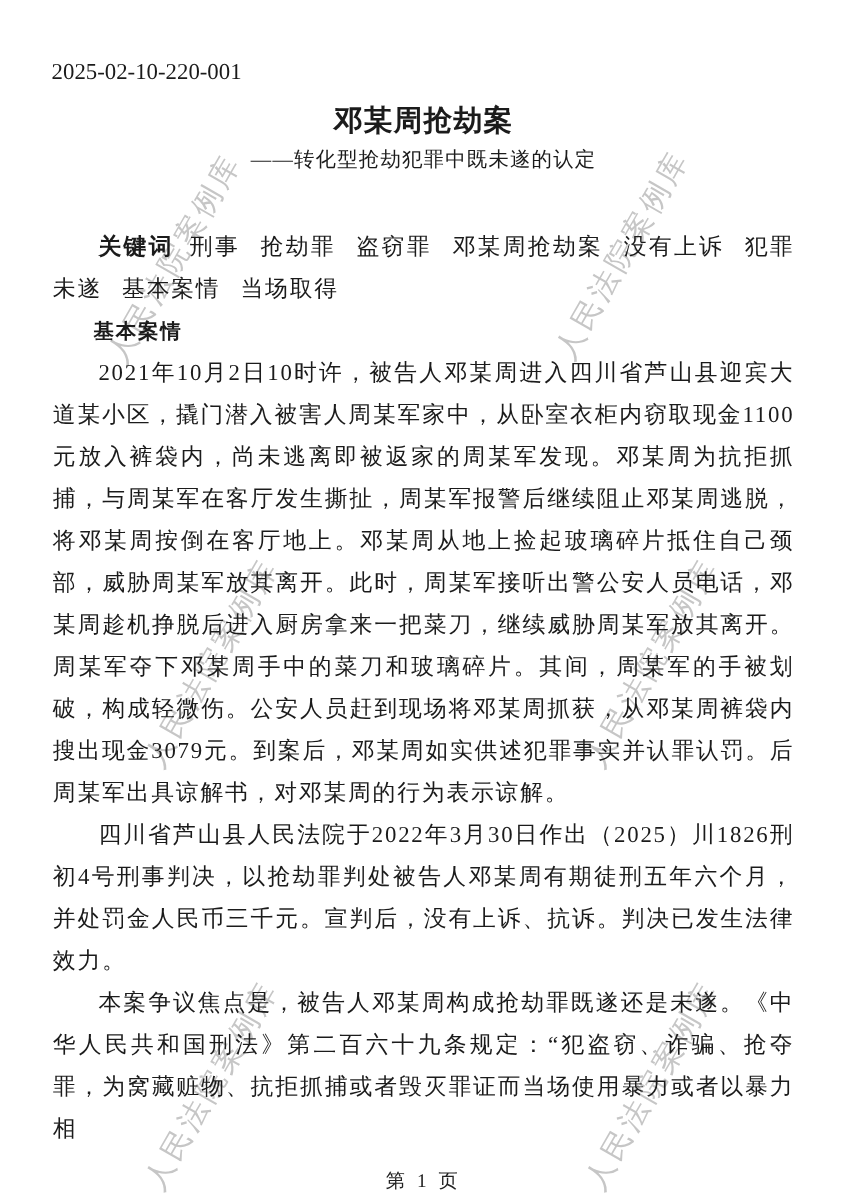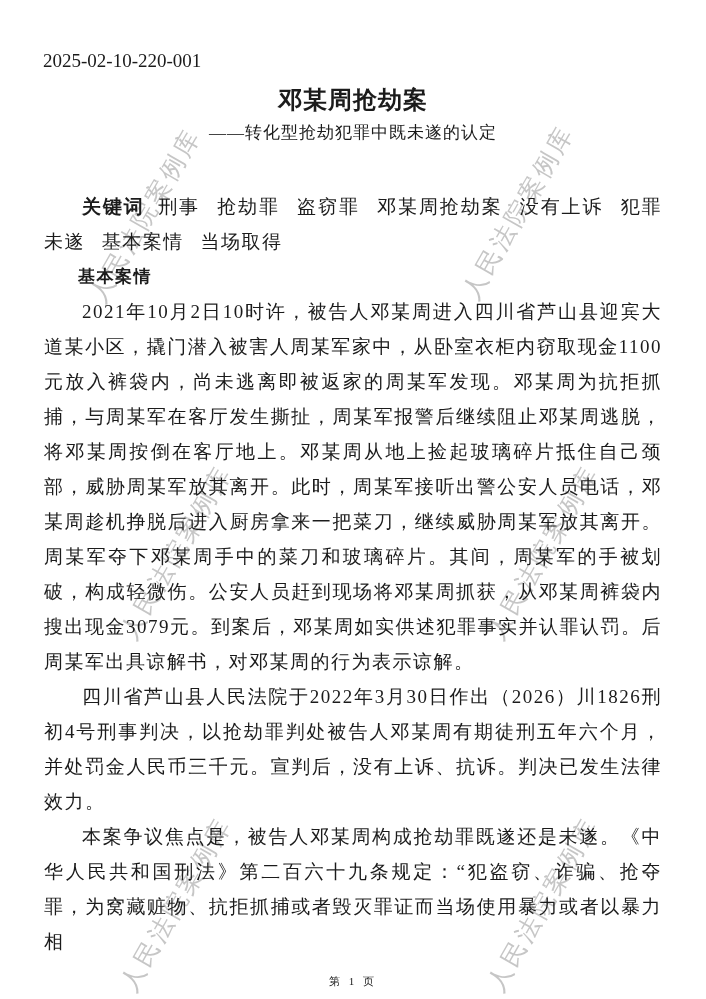--- a/index.html
+++ b/index.html
@@ -86,21 +86,21 @@
     font-family: Liberation Serif, serif;
     margin-right: 0.35em;
   }
   .kw-item { margin-right: 0.55em; }
   .kw-item:last-child { margin-right: 16px; }
   .page-footer {
     position: absolute;
     left: 0; right: 0;
     top: 974px;
     text-align: center;
-    font-size: 11px;
+    font-size: 16px;
     letter-spacing: 3px;
     z-index: 1;
     color: #222222;
   }
 </style>
 </head>
 <body>
 
 <span class="watermark wm1">人民法院案例库</span>
 <span class="watermark wm2">人民法院案例库</span>
@@ -122,19 +122,19 @@
     <span class="kw-item">盗窃罪</span>
     <span class="kw-item">邓某周抢劫案</span>
     <span class="kw-item">没有上诉</span>
     <span class="kw-item">犯罪未遂</span>
     <span class="kw-item">基本案情</span>
     <span class="kw-item">当场取得</span>
   </p>
 
   <div class="section-heading">基本案情</div>
   <p>2021年10月2日10时许，被告人邓某周进入四川省芦山县迎宾大道某小区，撬门潜入被害人周某军家中，从卧室衣柜内窃取现金1100元放入裤袋内，尚未逃离即被返家的周某军发现。邓某周为抗拒抓捕，与周某军在客厅发生撕扯，周某军报警后继续阻止邓某周逃脱，将邓某周按倒在客厅地上。邓某周从地上捡起玻璃碎片抵住自己颈部，威胁周某军放其离开。此时，周某军接听出警公安人员电话，邓某周趁机挣脱后进入厨房拿来一把菜刀，继续威胁周某军放其离开。周某军夺下邓某周手中的菜刀和玻璃碎片。其间，周某军的手被划破，构成轻微伤。公安人员赶到现场将邓某周抓获，从邓某周裤袋内搜出现金3079元。到案后，邓某周如实供述犯罪事实并认罪认罚。后周某军出具谅解书，对邓某周的行为表示谅解。</p>
-  <p>四川省芦山县人民法院于2022年3月30日作出（2026）川1826刑初4号刑事判决，以抢劫罪判处被告人邓某周有期徒刑五年六个月，并处罚金人民币三千元。宣判后，没有上诉、抗诉。判决已发生法律效力。</p>
+  <p>四川省芦山县人民法院于2022年3月30日作出（2025）川1826刑初4号刑事判决，以抢劫罪判处被告人邓某周有期徒刑五年六个月，并处罚金人民币三千元。宣判后，没有上诉、抗诉。判决已发生法律效力。</p>
 
   <p>本案争议焦点是，被告人邓某周构成抢劫罪既遂还是未遂。《中华人民共和国刑法》第二百六十九条规定：“犯盗窃、诈骗、抢夺罪，为窝藏赃物、抗拒抓捕或者毁灭罪证而当场使用暴力或者以暴力相</p>
 
 </div>
 
 <div class="page-footer">第 1 页</div>
 
 </body></html>

